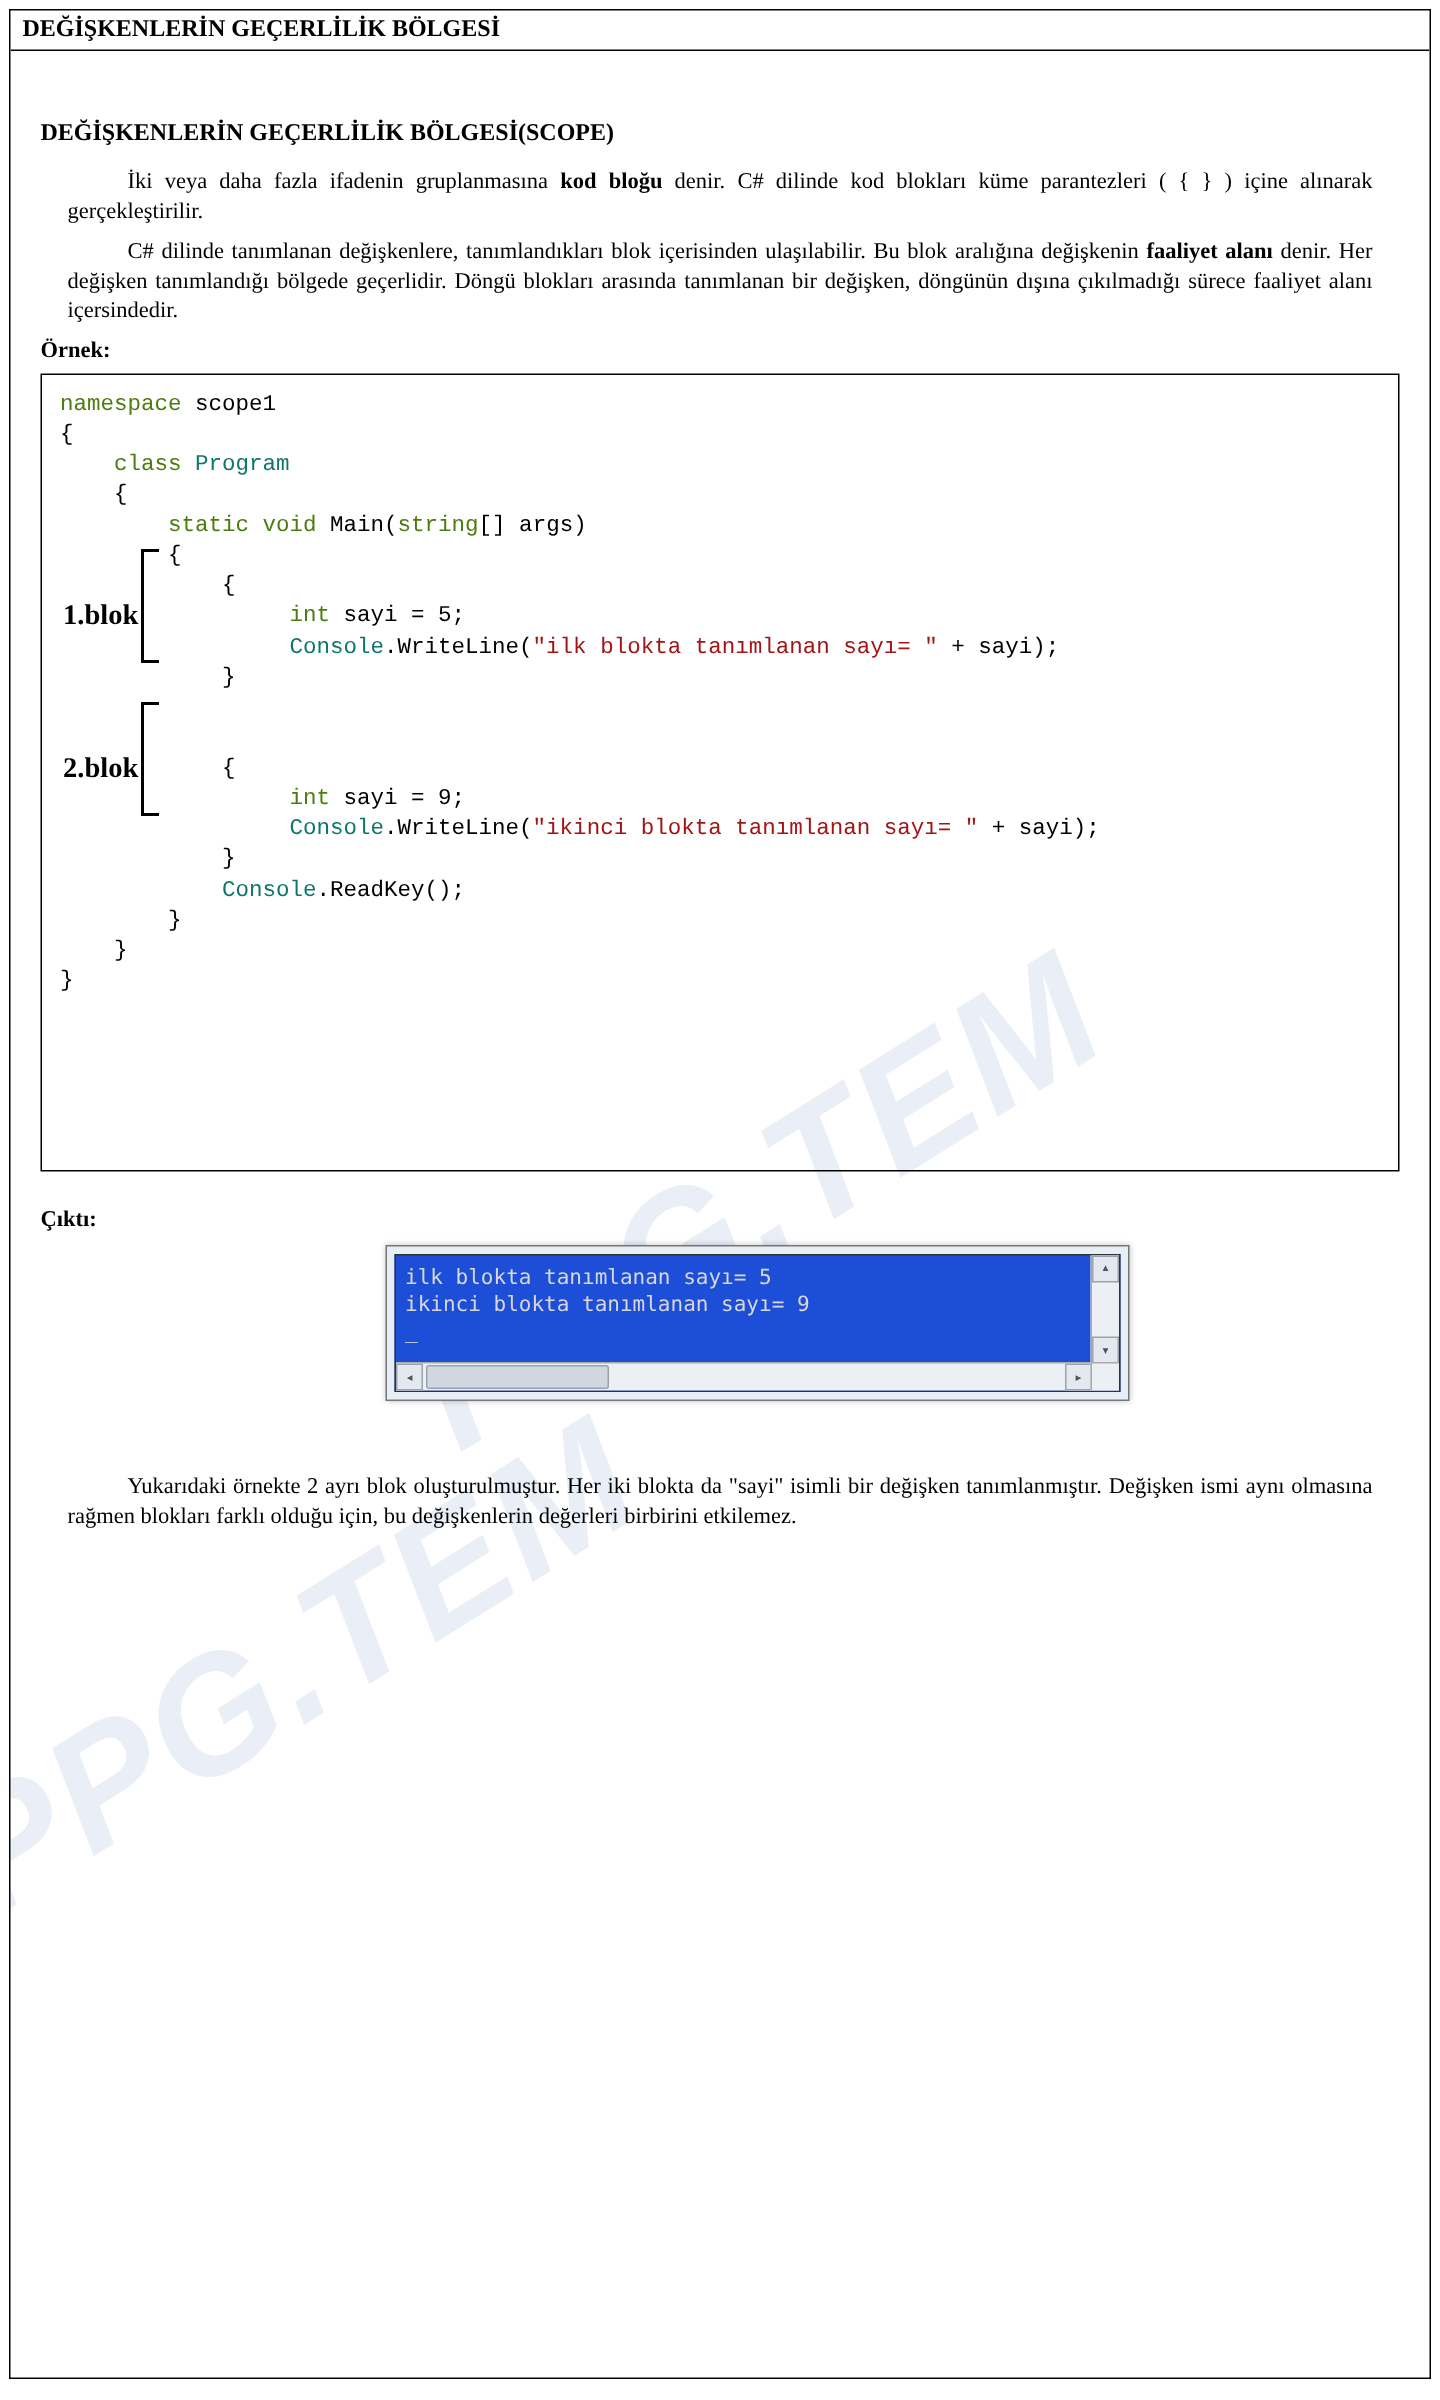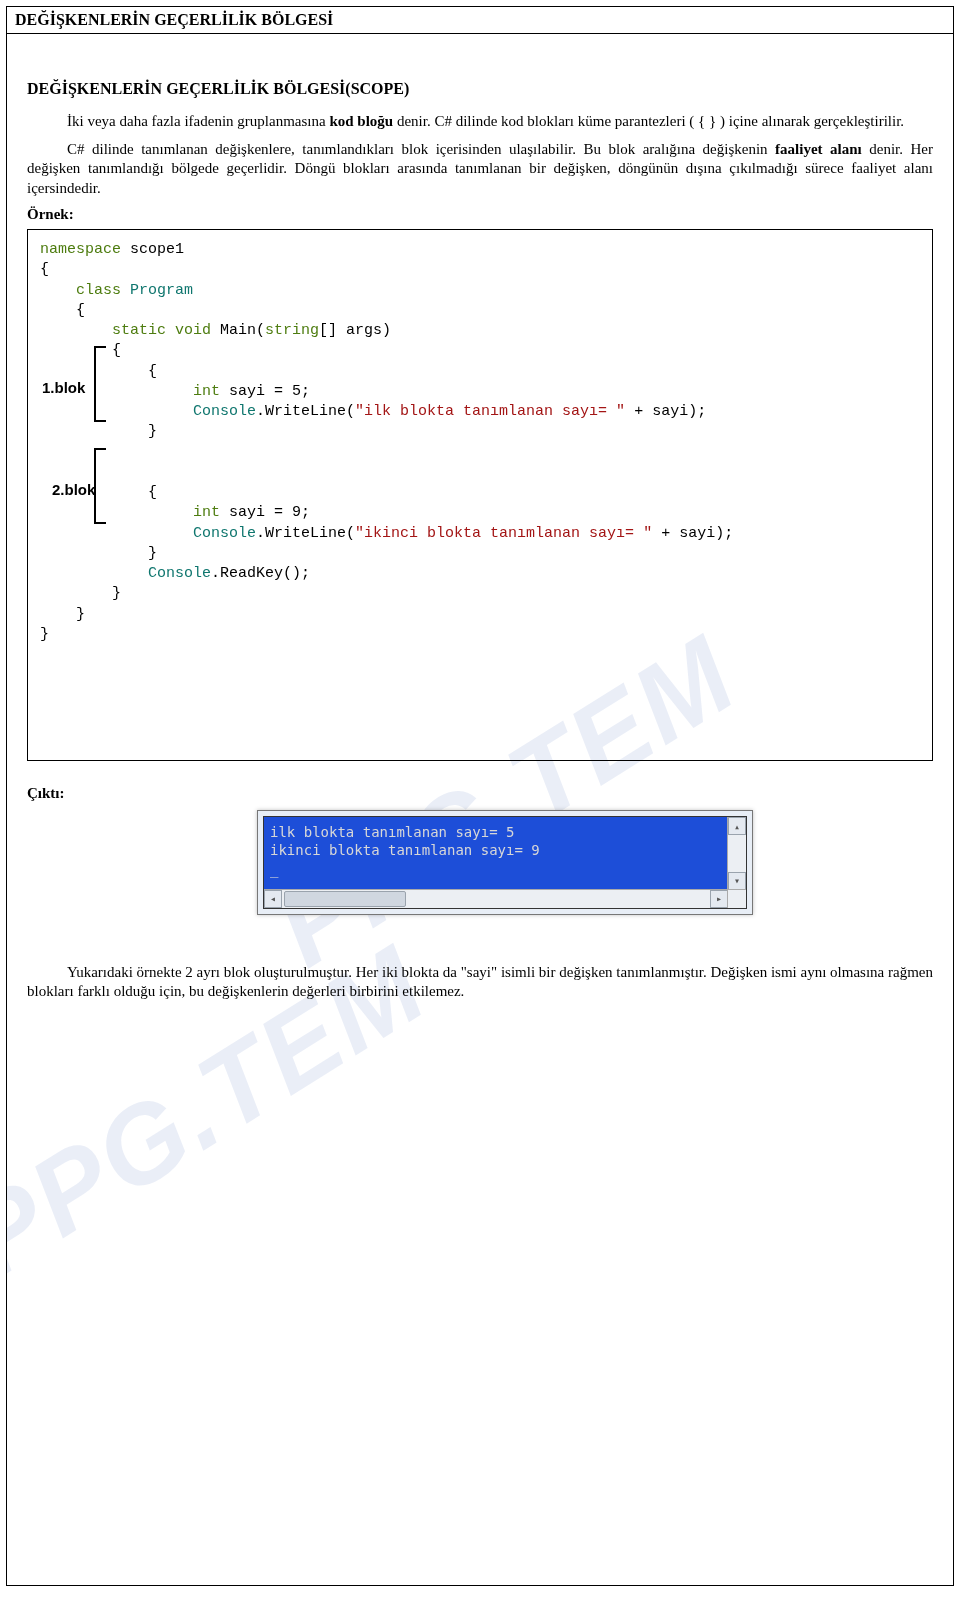--- a/index.html
+++ b/index.html
@@ -25,40 +25,40 @@
   }
   .header-cell {
     padding: 4px 8px;
     font-weight: bold;
     font-size: 16px;
   }
   .header-left { width: 37%; border-right: 1.5px solid #000; }
   .header-right { flex: 1; }
   .content { padding: 18px 20px 20px 20px; position: relative; }
   .section-title { font-weight: bold; font-size: 16px; margin: 28px 0 14px 0; }
-  p { margin: 8px 0; text-align: justify; line-height: 1.3; }
+  p { margin: 8px 18px; text-align: justify; line-height: 1.3; }
   .bold { font-weight: bold; }
   .ornek-label { font-weight: bold; margin-bottom: 6px; }
   .code-box {
     border: 1.25px solid #000;
     padding: 10px 12px 14px 12px;
     font-family: Consolas, "Courier New", monospace;
     font-size: 15px;
     line-height: 1.35;
     white-space: pre;
     position: relative;
   }
   .kw-blue { color: #4d7c0f; }
   .cls-teal { color: #0f766e; }
   .str-red { color: #a31515; }
   .blok-label {
     position: absolute;
-    font-family: Liberation Sans, sans-serif;
+    font-family: Liberation Serif, serif;
     font-weight: bold;
-    font-size: 15px;
+    font-size: 19px;
     color: #000;
   }
   .bracket {
     position: absolute;
     border-left: 2.5px solid #000;
     border-top: 2.5px solid #000;
     border-bottom: 2.5px solid #000;
     width: 10px;
   }
   .cikti-label { margin-top: 24px; margin-bottom: 8px; font-weight: bold; }
@@ -158,21 +158,21 @@
             <span>{</span>
                  <span class="kw-blue">int</span><span> sayi = 9;</span>
                  <span class="cls-teal">Console</span><span>.WriteLine(</span><span class="str-red">"ikinci blokta tanımlanan sayı= "</span><span> + sayi);</span>
             <span>}</span>
             <span class="cls-teal">Console</span><span>.ReadKey();</span>
         <span>}</span>
     <span>}</span>
 <span>}</span>
       <div class="blok-label" style="left:14px; top:148px;">1.blok</div>
       <div class="bracket" style="left:66px; top:116px; height:72px;"></div>
-      <div class="blok-label" style="left:24px; top:250px;">2.blok</div>
+      <div class="blok-label" style="left:14px; top:250px;">2.blok</div>
       <div class="bracket" style="left:66px; top:218px; height:72px;"></div>
     </div>
 
     <div class="cikti-label">Çıktı:</div>
 
     <div class="console-wrap">
       <div class="console">
         <div class="console-line">ilk blokta tanımlanan sayı= 5</div>
         <div class="console-line">ikinci blokta tanımlanan sayı= 9</div>
         <div class="console-line cursor">_</div>

